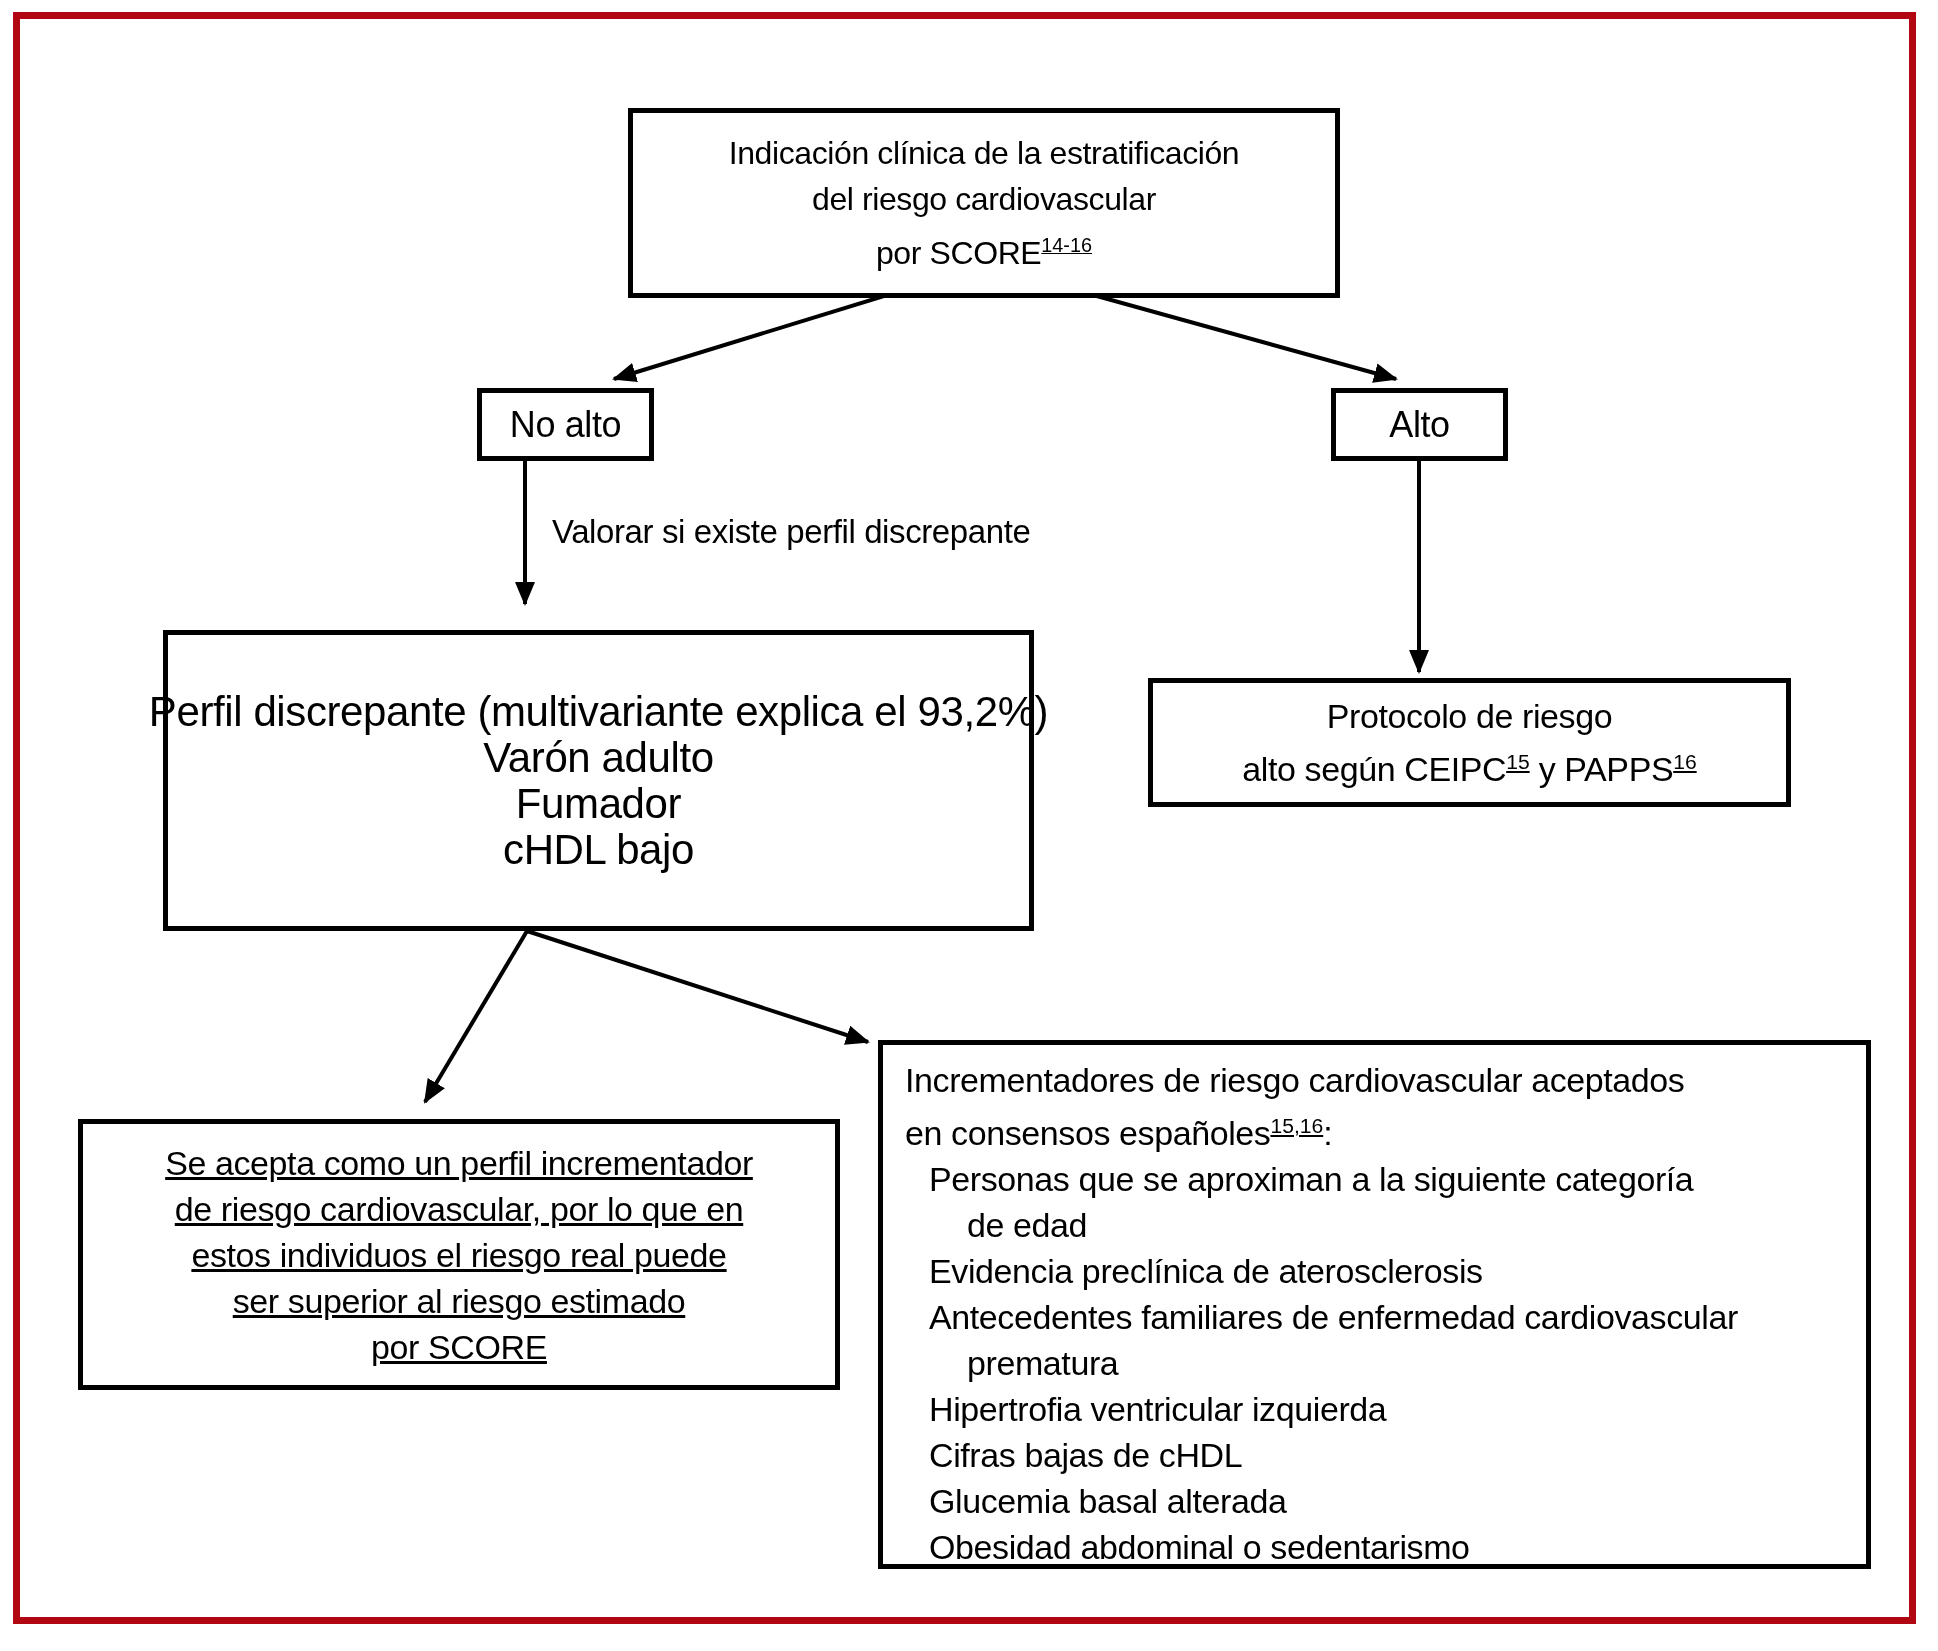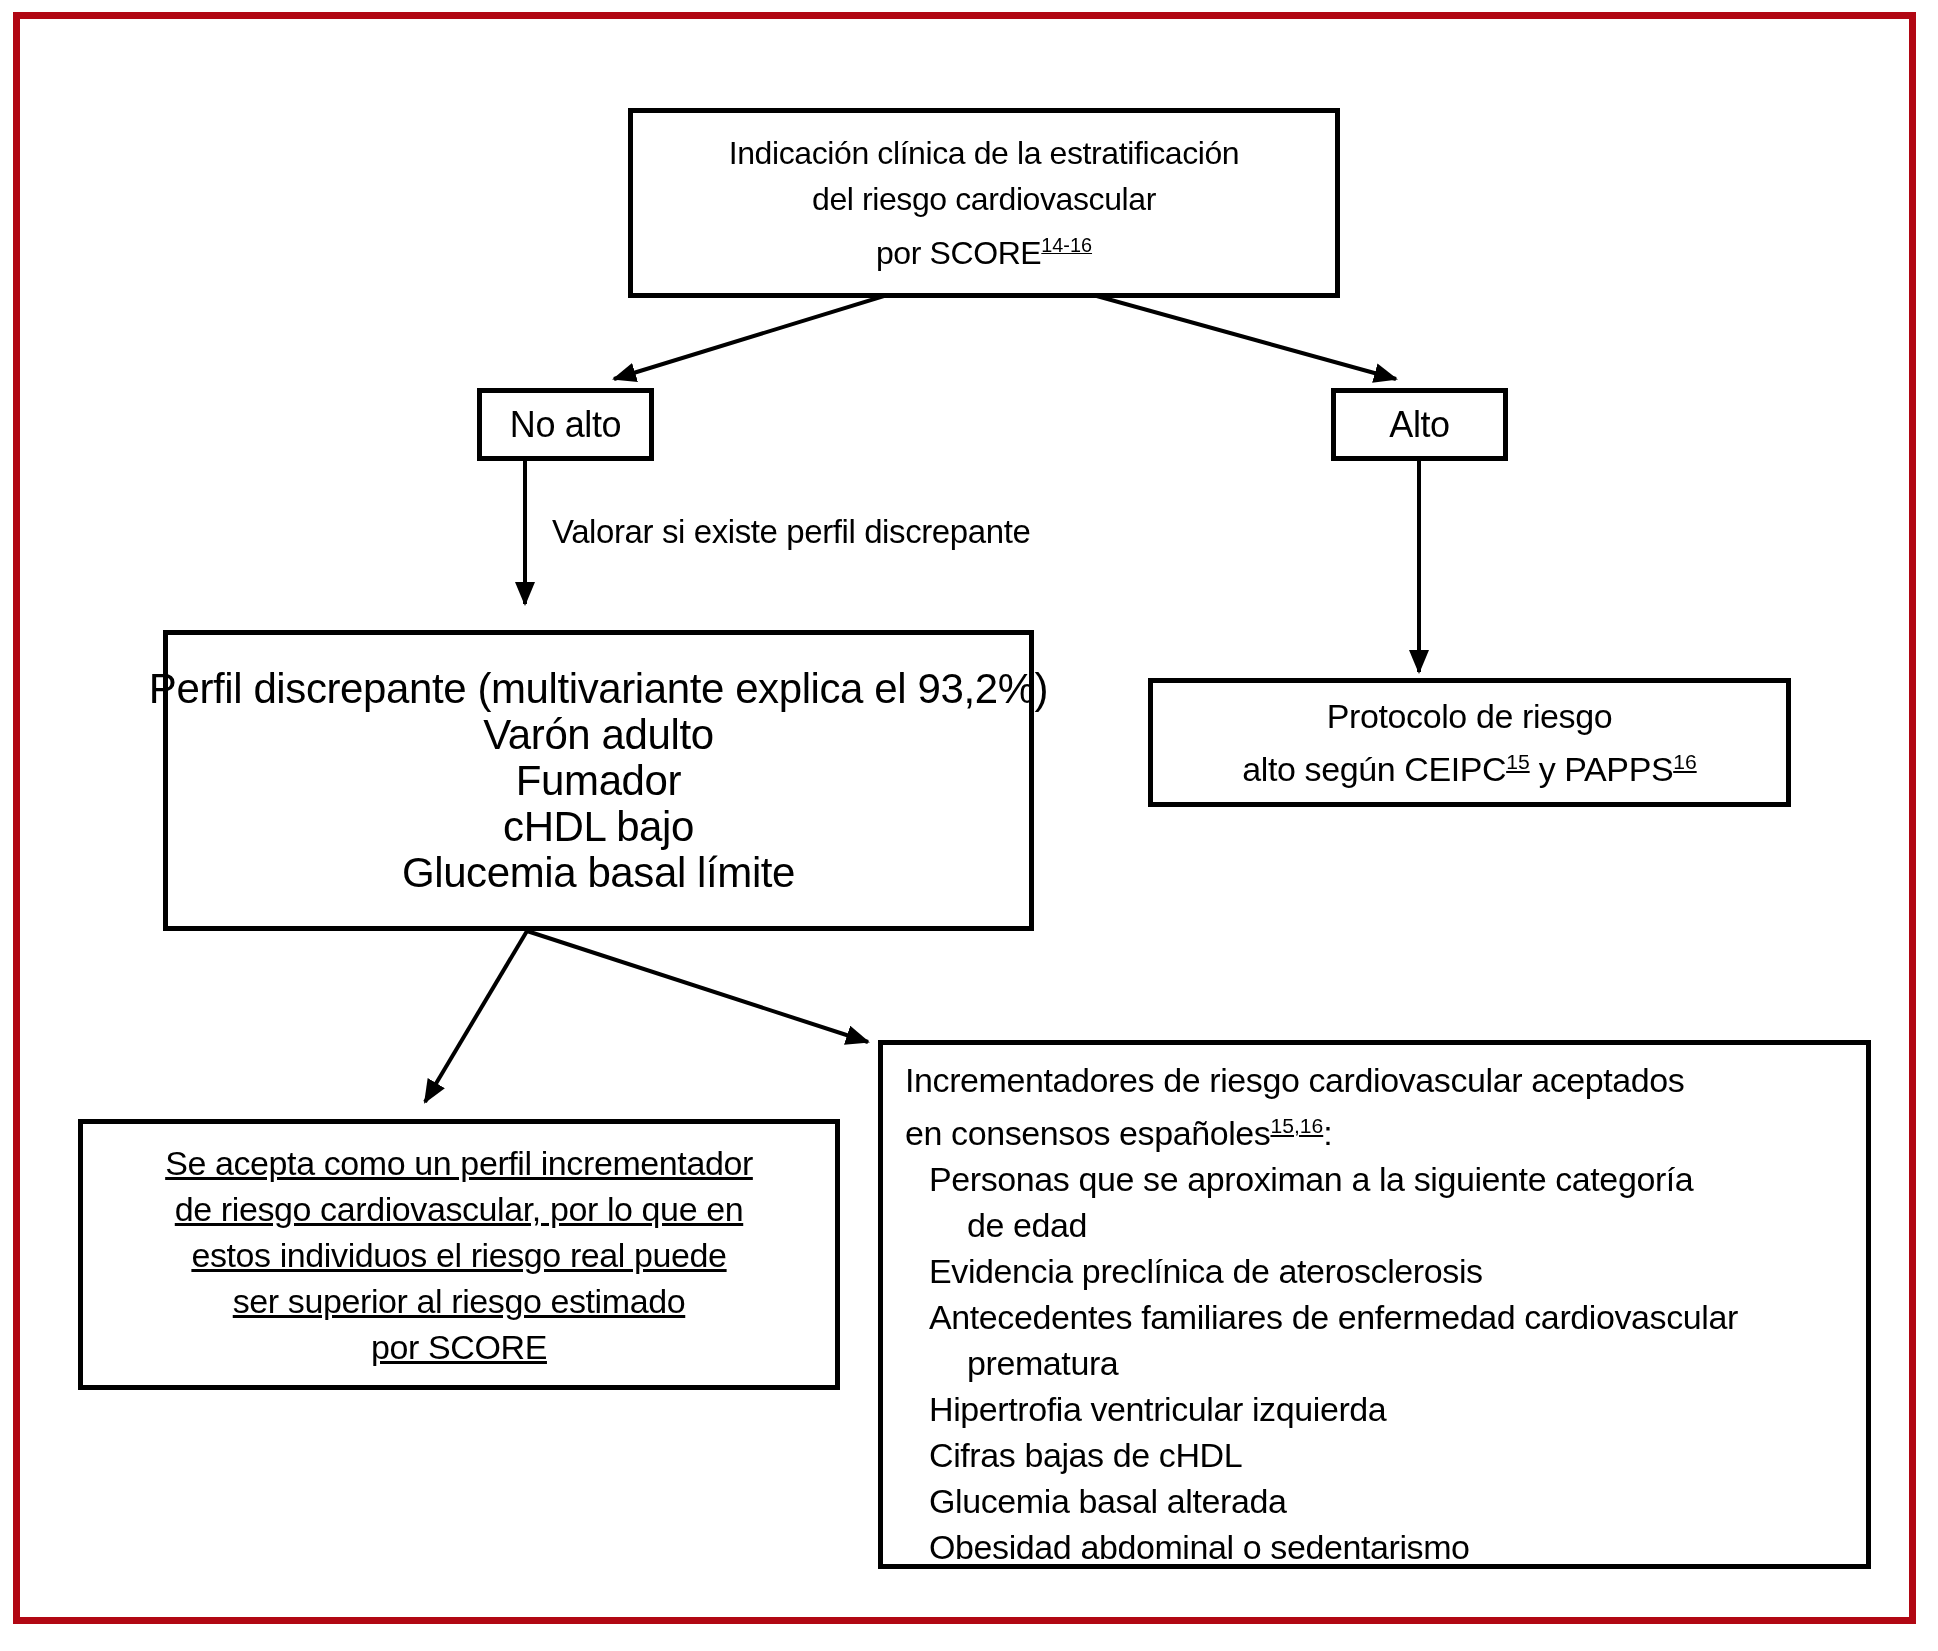--- a/index.html
+++ b/index.html
@@ -93,21 +93,20 @@
     <div class="ln">Alto</div>
   </div>
 
   <div class="edge-label">Valorar si existe perfil discrepante</div>
 
   <div class="box profile-box">
     <div class="ln">Perfil discrepante (multivariante explica el 93,2%)</div>
     <div class="ln">Varón adulto</div>
     <div class="ln">Fumador</div>
     <div class="ln">cHDL bajo</div>
-    <div class="ln">Glucemia basal límite</div>
   </div>
 
   <div class="box protocol-box">
     <div class="ln">Protocolo de riesgo</div>
     <div class="ln"><span>alto según CEIPC</span><sup>15</sup><span> y PAPPS</span><sup>16</sup></div>
   </div>
 
   <div class="box accept-box">
     <div class="ln">Se acepta como un perfil incrementador</div>
     <div class="ln">de riesgo cardiovascular, por lo que en</div>

